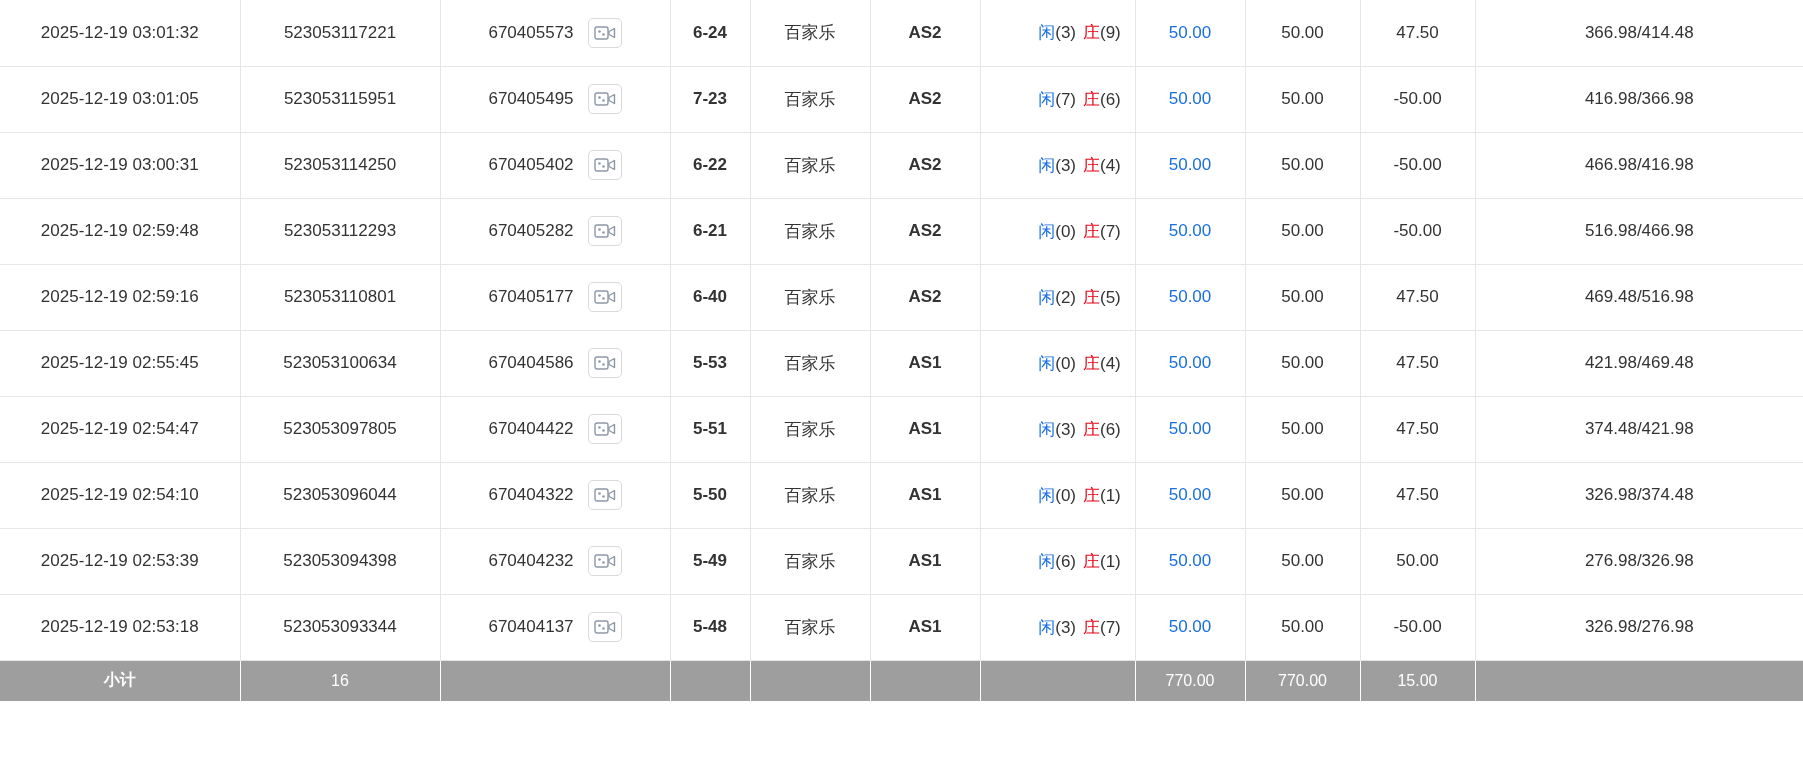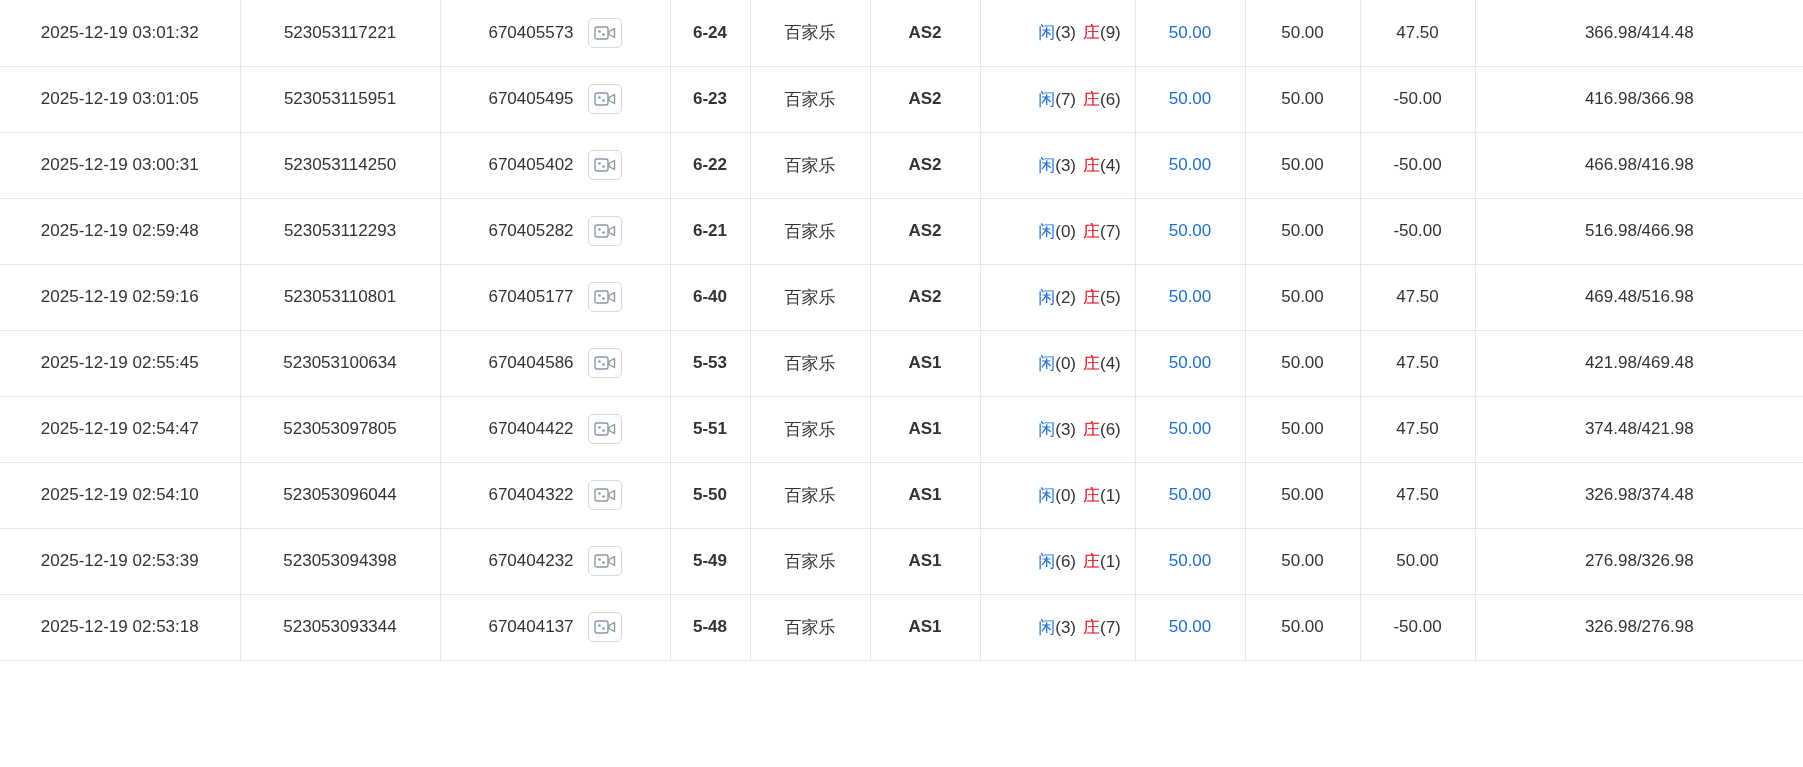--- a/index.html
+++ b/index.html
@@ -143,21 +143,21 @@
           <span class="video-icon">
             <svg width="22" height="18" viewBox="0 0 22 18" aria-hidden="true">
               <rect x="1" y="3" width="13" height="12" rx="2" fill="#ffffff" stroke="#8c98a6" stroke-width="1.4"></rect>
               <path d="M15 7.5 L20.5 4.5 L20.5 13.5 L15 10.5 Z" fill="#ffffff" stroke="#8c98a6" stroke-width="1.4" stroke-linejoin="round"></path>
               <circle cx="5.5" cy="7.5" r="1.3" fill="#8c98a6"></circle>
               <circle cx="9.5" cy="10.5" r="1.3" fill="#8c98a6"></circle>
             </svg>
           </span>
         </div>
       </td>
-      <td class="c-table">6-23</td>
+      <td class="c-table">7-23</td>
       <td class="c-game">百家乐</td>
       <td class="c-dealer">AS2</td>
       <td class="c-result">
         <span class="result-cell">
           <span><span class="blue">闲</span><span>(7)</span></span>
           <span><span class="red">庄</span><span>(6)</span></span>
         </span>
       </td>
       <td class="c-amount"><span class="amount-link">50.00</span></td>
       <td class="c-valid">50.00</td>
@@ -406,16 +406,29 @@
           <span><span class="blue">闲</span><span>(3)</span></span>
           <span><span class="red">庄</span><span>(7)</span></span>
         </span>
       </td>
       <td class="c-amount"><span class="amount-link">50.00</span></td>
       <td class="c-valid">50.00</td>
       <td class="c-win neg">-50.00</td>
       <td class="c-balance">326.98/276.98</td>
     </tr>
 
+    <tr class="sum-row">
+      <td class="c-time">小计</td>
+      <td class="c-betid plain">16</td>
+      <td class="c-round"></td>
+      <td class="c-table"></td>
+      <td class="c-game"></td>
+      <td class="c-dealer"></td>
+      <td class="c-result"></td>
+      <td class="c-amount plain">770.00</td>
+      <td class="c-valid plain">770.00</td>
+      <td class="c-win plain">15.00</td>
+      <td class="c-balance"></td>
+    </tr>
 
 
   </tbody>
 </table>
 
 </body></html>

